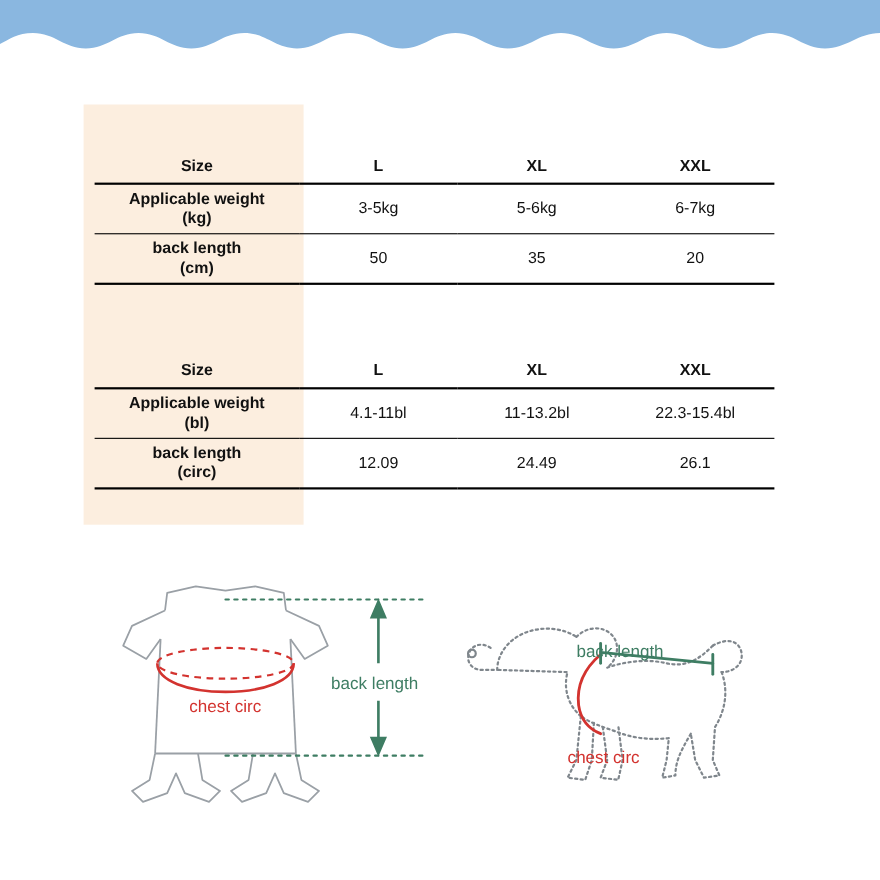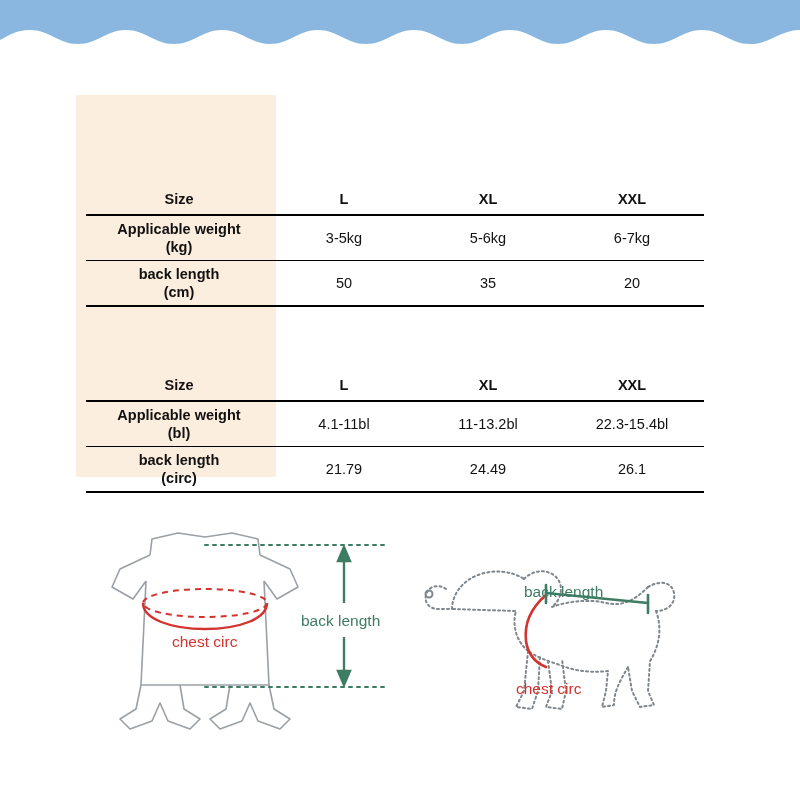--- a/index.html
+++ b/index.html
@@ -34,21 +34,20 @@
     height: 382px;
     background: #fceedf;
   }
 
   
   .size-table {
     position: absolute;
     border-collapse: collapse;
     font-size: 14.5px;
     color: #111111;
-    margin-top: 48px;
   }
   #table-metric { left: 86px; top: 136px; width: 618px; }
   #table-imperial { left: 86px; top: 322px; width: 618px; }
 
   .size-table td, .size-table th {
     padding: 0;
     text-align: center;
     vertical-align: middle;
     background: transparent;
   }
@@ -163,21 +162,21 @@
       </td>
       <td class="col-val">4.1-11bl</td>
       <td class="col-val">11-13.2bl</td>
       <td class="col-val">22.3-15.4bl</td>
     </tr>
     <tr>
       <td class="col-label label-cell">
         <span>back length</span>
         <span class="line2">(circ)</span>
       </td>
-      <td class="col-val">21.79</td>
+      <td class="col-val">12.09</td>
       <td class="col-val">24.49</td>
       <td class="col-val">26.1</td>
     </tr>
   </tbody>
 </table>
 
 <div class="diagram-area">
   <svg width="800" height="290" viewBox="0 0 800 290" xmlns="http://www.w3.org/2000/svg">
 
     <g>

